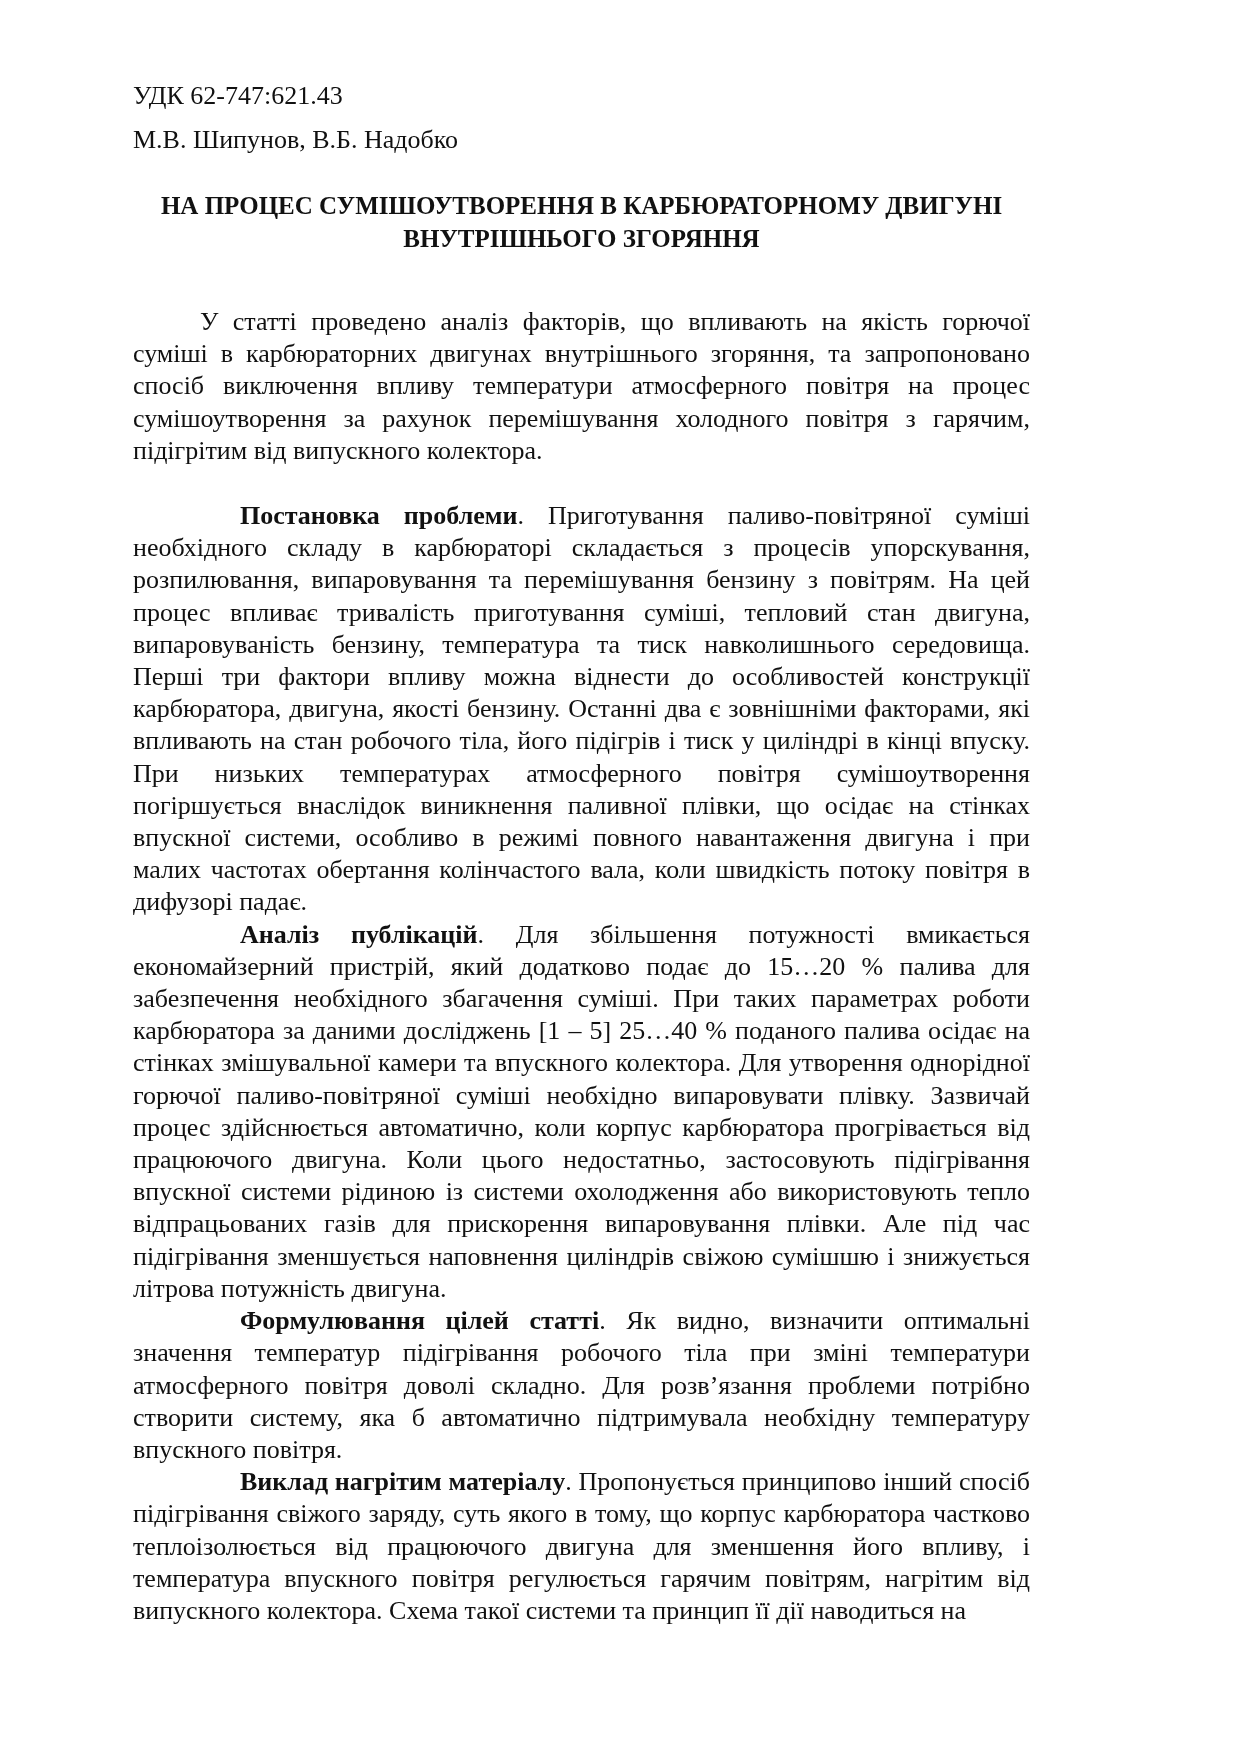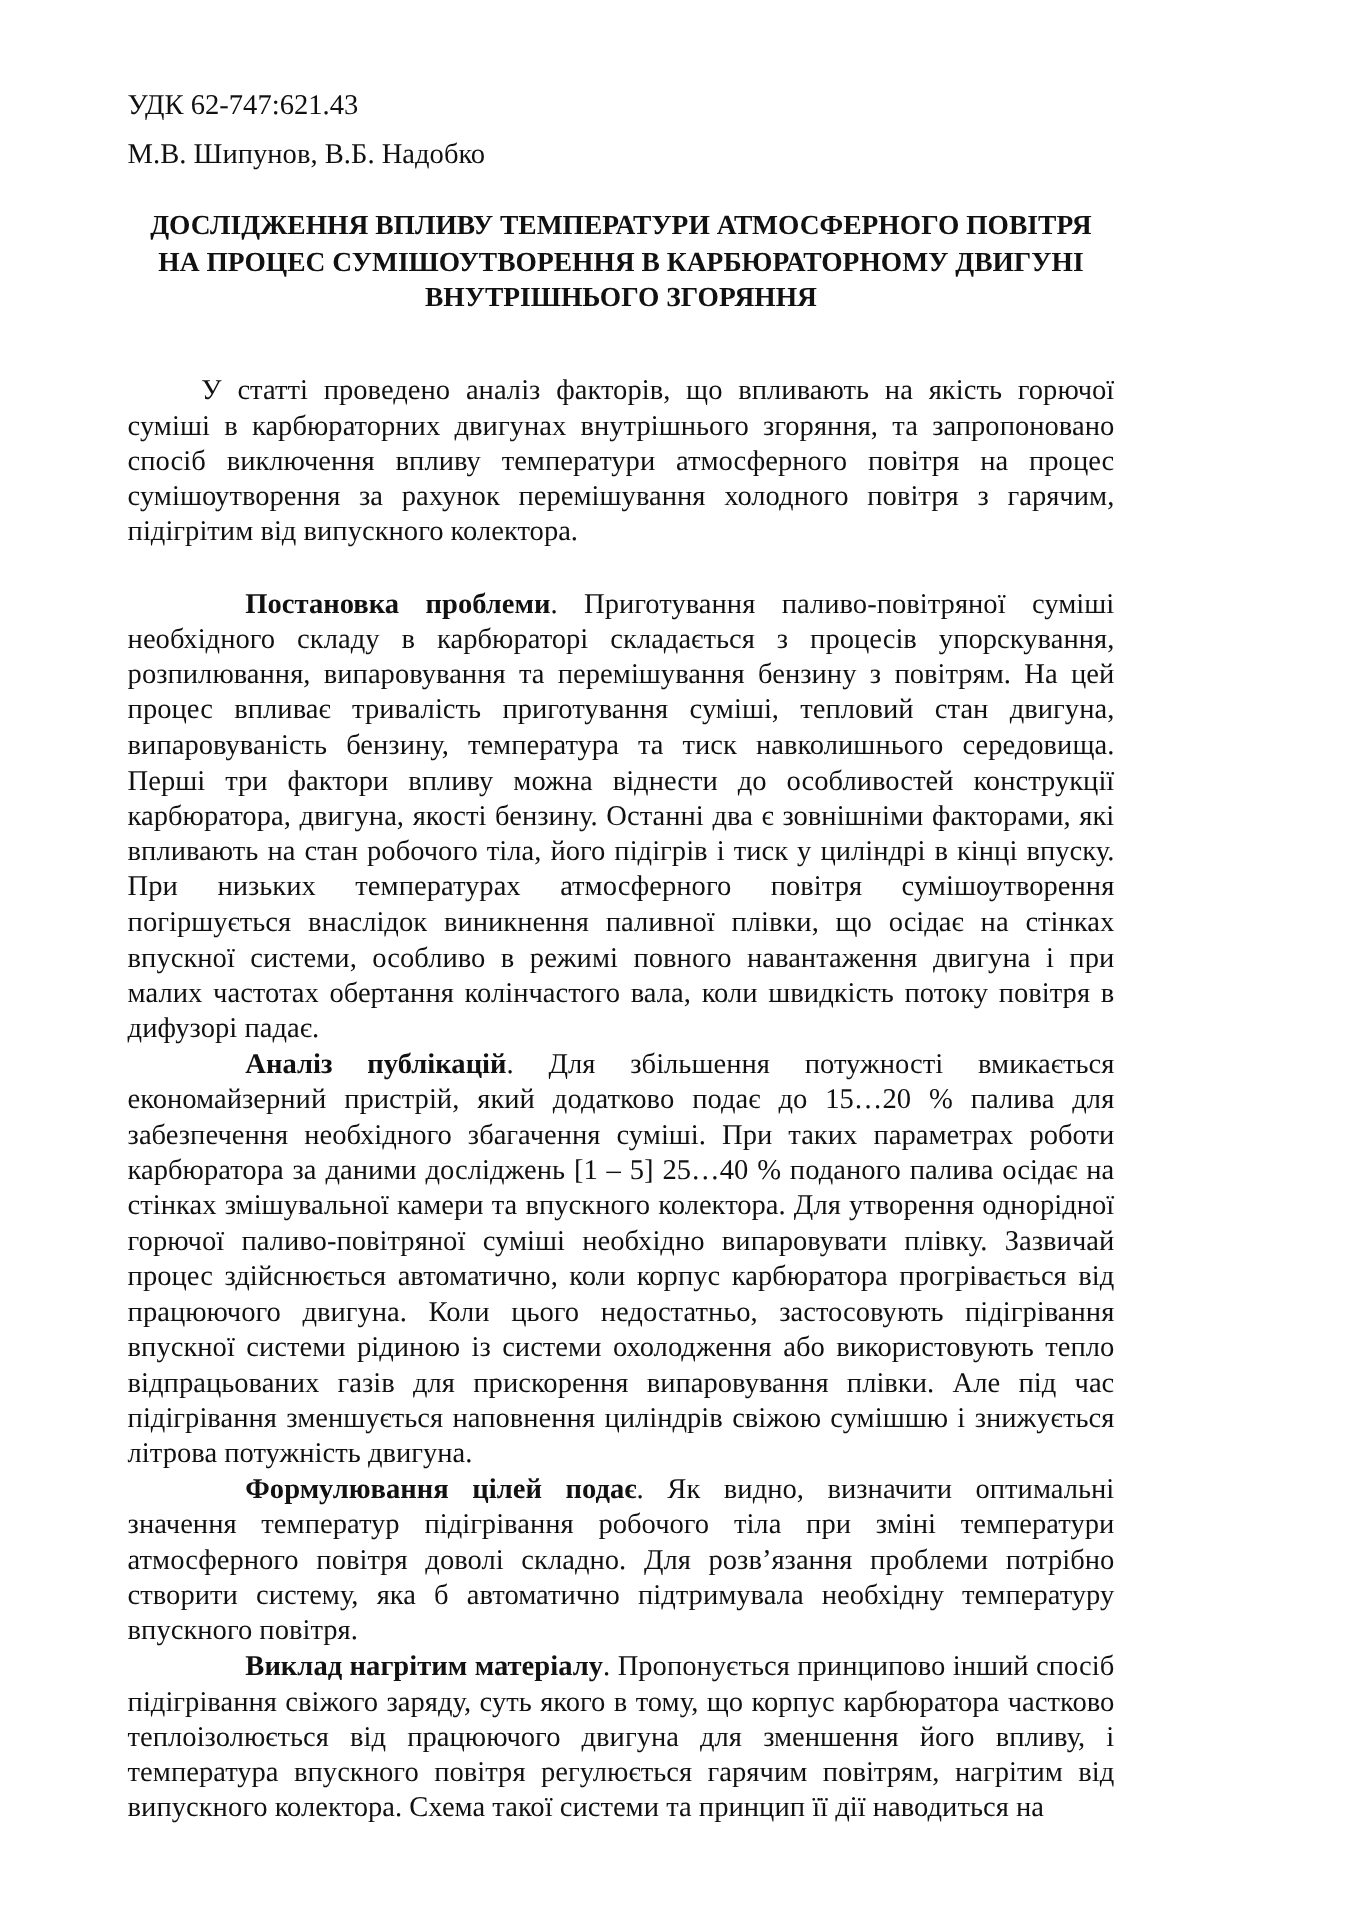--- a/index.html
+++ b/index.html
@@ -1,46 +1,45 @@
 <!DOCTYPE html>
 <html><head>
 <meta charset="utf-8">
 <style>
   html, body { margin:0; padding:0; background:#ffffff; }
   body { width:1240px; height:1754px; position:relative; overflow:hidden;
          font-family:"Liberation Serif", "DejaVu Serif", serif; color:#111; }
-  .page { position:absolute; left:116px; top:80px; width:897px; }
+  .page { position:absolute; left:133px; top:80px; width:897px; }
   .udk { font-size:26px; margin:0; line-height:32px; }
   .authors { font-size:26px; margin:12px 0 0 0; line-height:32px; }
   .title { font-size:25px; font-weight:bold; text-align:center; line-height:32.5px;
            margin:34px 0 0 0; letter-spacing:0px; }
   .abstract { margin-top:51px; }
   p.para { font-size:26px; line-height:32.2px; margin:0; text-align:justify;
            text-indent:67px; }
   .gap { height:33px; }
   b { font-weight:bold;margin-left:40px; }
 </style>
 </head>
 <body>
 
 <div class="page">
   <p class="udk">УДК 62-747:621.43</p>
   <p class="authors">М.В. Шипунов, В.Б. Надобко</p>
   <div class="title">
-    <div>ДОСЛІДЖЕННЯ ВПЛИВУ ТЕМПЕРАТУРИ АТМОСФЕРНОГО ПОВІТРЯ</div>
     <div>НА ПРОЦЕС СУМІШОУТВОРЕННЯ В КАРБЮРАТОРНОМУ ДВИГУНІ</div>
     <div>ВНУТРІШНЬОГО ЗГОРЯННЯ</div>
   </div>
 
   <div class="abstract">
     <p class="para">У статті проведено аналіз факторів, що впливають на якість горючої суміші в карбюраторних двигунах внутрішнього згоряння, та запропоновано спосіб виключення впливу температури атмосферного повітря на процес сумішоутворення за рахунок перемішування холодного повітря з гарячим, підігрітим від випускного колектора.</p>
   </div>
 
   <div class="gap"></div>
 
   <p class="para"><b>Постановка проблеми</b><span>. Приготування паливо-повітряної суміші необхідного складу в карбюраторі складається з процесів упорскування, розпилювання, випаровування та перемішування бензину з повітрям. На цей процес впливає тривалість приготування суміші, тепловий стан двигуна, випаровуваність бензину, температура та тиск навколишнього середовища. Перші три фактори впливу можна віднести до особливостей конструкції карбюратора, двигуна, якості бензину. Останні два є зовнішніми факторами, які впливають на стан робочого тіла, його підігрів і тиск у циліндрі в кінці впуску. При низьких температурах атмосферного повітря сумішоутворення погіршується внаслідок виникнення паливної плівки, що осідає на стінках впускної системи, особливо в режимі повного навантаження двигуна і при малих частотах обертання колінчастого вала, коли швидкість потоку повітря в дифузорі падає.</span></p>
 
   <p class="para"><b>Аналіз публікацій</b><span>. Для збільшення потужності вмикається економайзерний пристрій, який додатково подає до 15…20 % палива для забезпечення необхідного збагачення суміші. При таких параметрах роботи карбюратора за даними досліджень [1 – 5] 25…40 % поданого палива осідає на стінках змішувальної камери та впускного колектора. Для утворення однорідної горючої паливо-повітряної суміші необхідно випаровувати плівку. Зазвичай процес здійснюється автоматично, коли корпус карбюратора прогрівається від працюючого двигуна. Коли цього недостатньо, застосовують підігрівання впускної системи рідиною із системи охолодження або використовують тепло відпрацьованих газів для прискорення випаровування плівки. Але під час підігрівання зменшується наповнення циліндрів свіжою сумішшю і знижується літрова потужність двигуна.</span></p>
 
-  <p class="para"><b>Формулювання цілей подає</b><span>. Як видно, визначити оптимальні значення температур підігрівання робочого тіла при зміні температури атмосферного повітря доволі складно. Для розв’язання проблеми потрібно створити систему, яка б автоматично підтримувала необхідну температуру впускного повітря.</span></p>
+  <p class="para"><b>Формулювання цілей статті</b><span>. Як видно, визначити оптимальні значення температур підігрівання робочого тіла при зміні температури атмосферного повітря доволі складно. Для розв’язання проблеми потрібно створити систему, яка б автоматично підтримувала необхідну температуру впускного повітря.</span></p>
 
   <p class="para"><b>Виклад нагрітим матеріалу</b><span>. Пропонується принципово інший спосіб підігрівання свіжого заряду, суть якого в тому, що корпус карбюратора частково теплоізолюється від працюючого двигуна для зменшення його впливу, і температура впускного повітря регулюється гарячим повітрям, нагрітим від випускного колектора. Схема такої системи та принцип її дії наводиться на</span></p>
 </div>
 
 </body></html>

